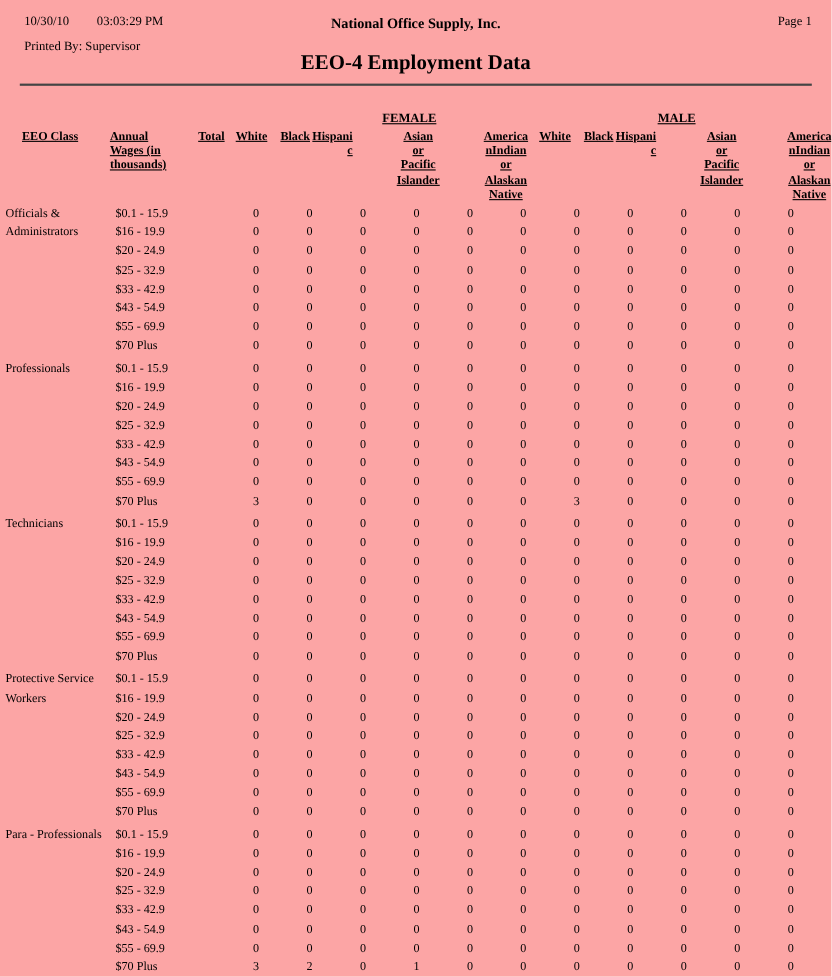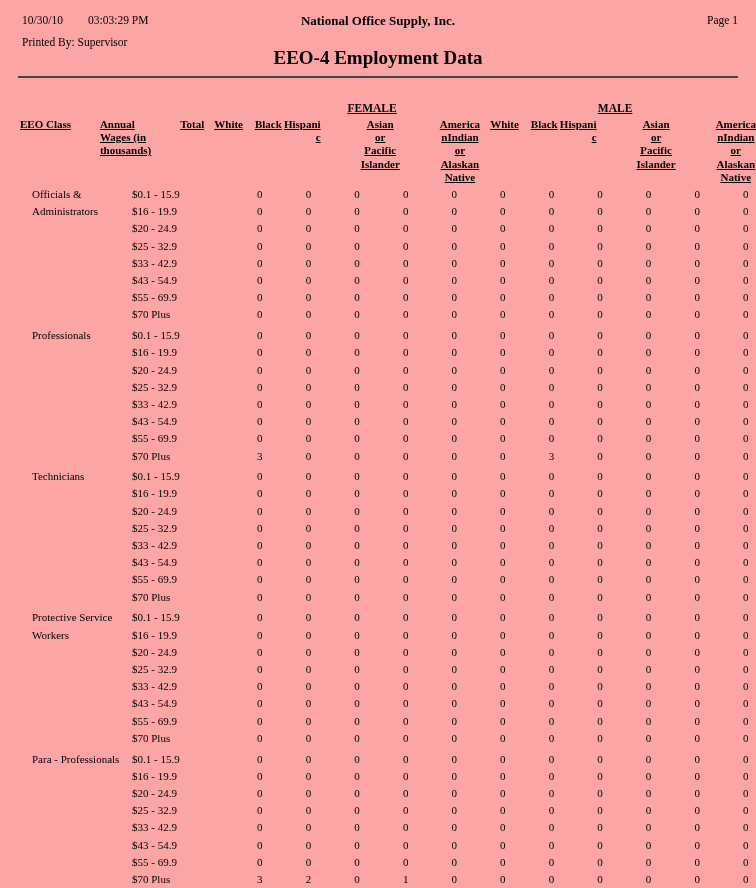--- a/index.html
+++ b/index.html
@@ -27,21 +27,21 @@
   .gender-spacer { width: 230.6px; }
   .gender-span { width: 243px; text-align: center; text-decoration: underline; }
   .colhdr-row { display: flex; align-items: flex-start; font-weight: bold; font-size: 11px; line-height: 13.2px; margin-top: 3px; }
   .class-hdr { width: 100px; text-decoration: underline; }
   .wage-hdr  { width: 82px; white-space: pre-line; text-decoration: underline; }
   .num-cell  { width: 48.6px; text-align: right; }
   .num-cell.hdr { white-space: pre-line; text-decoration: underline; }
   .num-cell.hdr.center { text-align: center; margin-left: 40px; }
 
   
-  .tbody { padding: 2px 0 0 32px; }
+  .tbody { padding: 2px 0 0 5px; }
   .group { display: flex; margin-bottom: 3.5px; }
   .class-col { width: 100px; font-size: 11px; line-height: 17.2px; white-space: pre-line; }
   .rows { display: flex; flex-direction: column; }
   .row { display: flex; font-size: 11px; line-height: 17.2px; }
   .wage-col { width: 82px; }
 </style>
 </head>
 <body>
 
 <div class="page">

